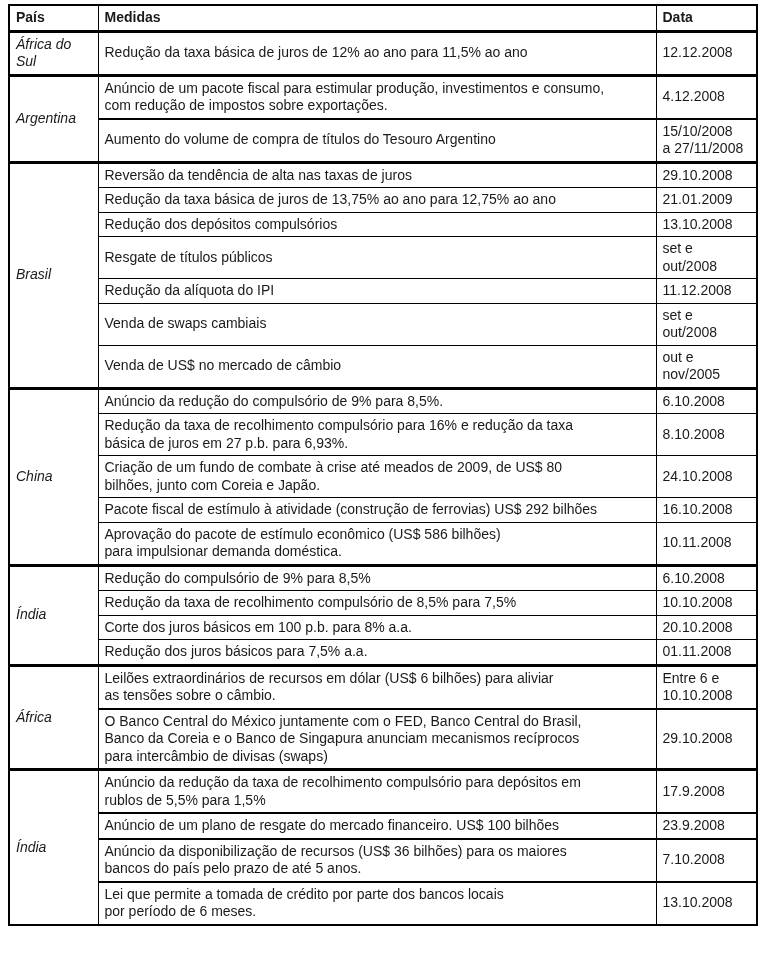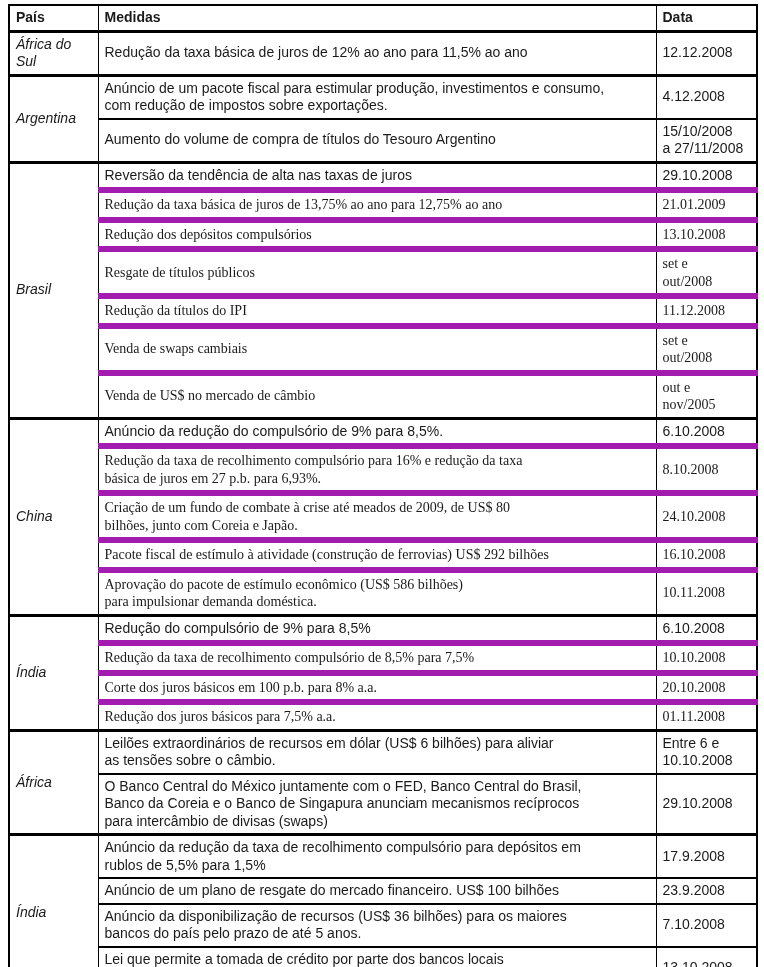--- a/index.html
+++ b/index.html
@@ -44,21 +44,21 @@
     text-align: left;
     vertical-align: middle;
     color: #1a1a1a;
   }
   thead th {
     font-weight: 700;
     border-bottom: 3px solid #000;
   }
   tbody { border-top: 3px solid #000; }
   tr.group-start td { border-top: 3px solid #000; }
-  tr.inner td       { border-top: 6px solid #a21caf; font-family: Liberation Serif, serif; }
+  tr.inner td       { border-top: 1px solid #a21caf; }
   tr.inner-thick td { border-top: 2px solid #000; }
   td.country-cell {
     vertical-align: middle;
     font-style: italic;
   }
   td.measure-cell, td.date-cell {
     white-space: pre-line;
   }
 </style>
 </head>
@@ -113,21 +113,21 @@
         <tr class="inner">
           <td class="measure-cell">Redução dos depósitos compulsórios</td>
           <td class="date-cell">13.10.2008</td>
         </tr>
         <tr class="inner">
           <td class="measure-cell">Resgate de títulos públicos</td>
           <td class="date-cell">set e
 out/2008</td>
         </tr>
         <tr class="inner">
-          <td class="measure-cell">Redução da títulos do IPI</td>
+          <td class="measure-cell">Redução da alíquota do IPI</td>
           <td class="date-cell">11.12.2008</td>
         </tr>
         <tr class="inner">
           <td class="measure-cell">Venda de swaps cambiais</td>
           <td class="date-cell">set e
 out/2008</td>
         </tr>
         <tr class="inner">
           <td class="measure-cell">Venda de US$ no mercado de câmbio</td>
           <td class="date-cell">out e

